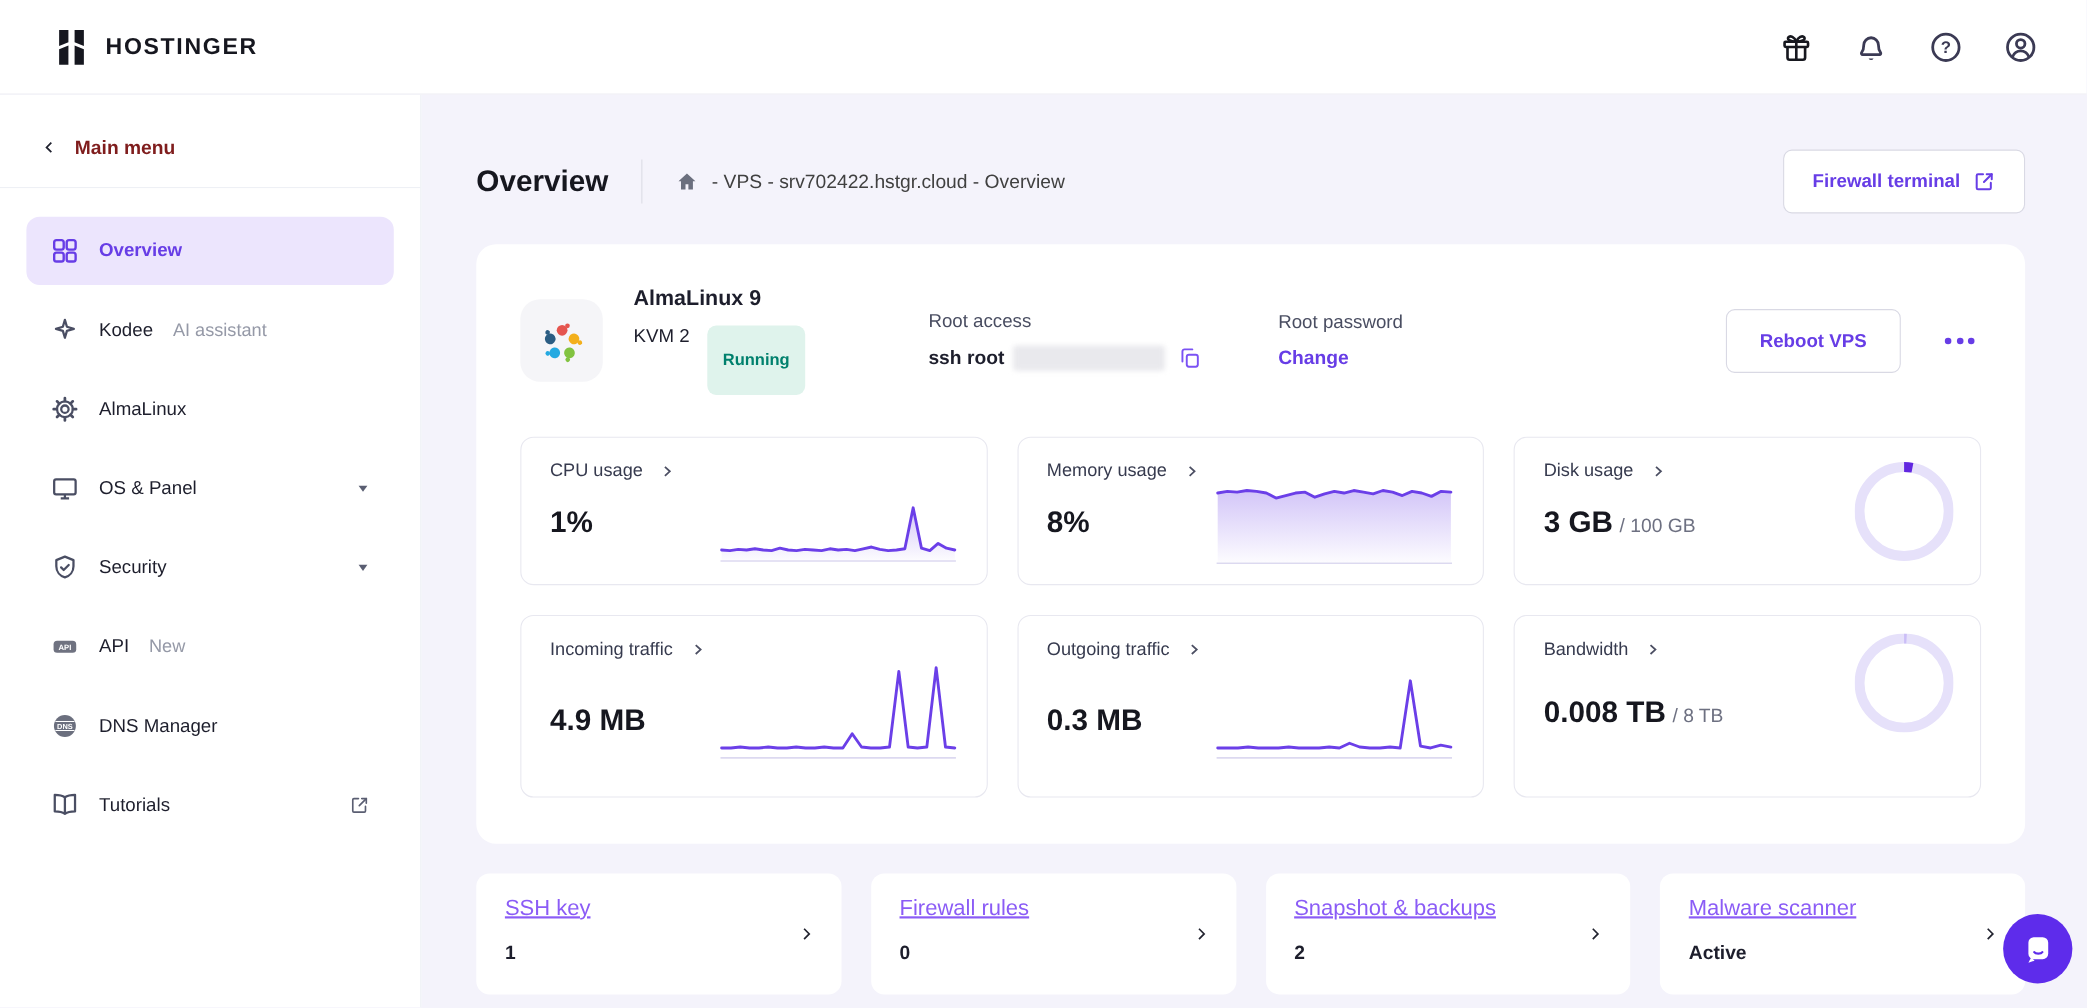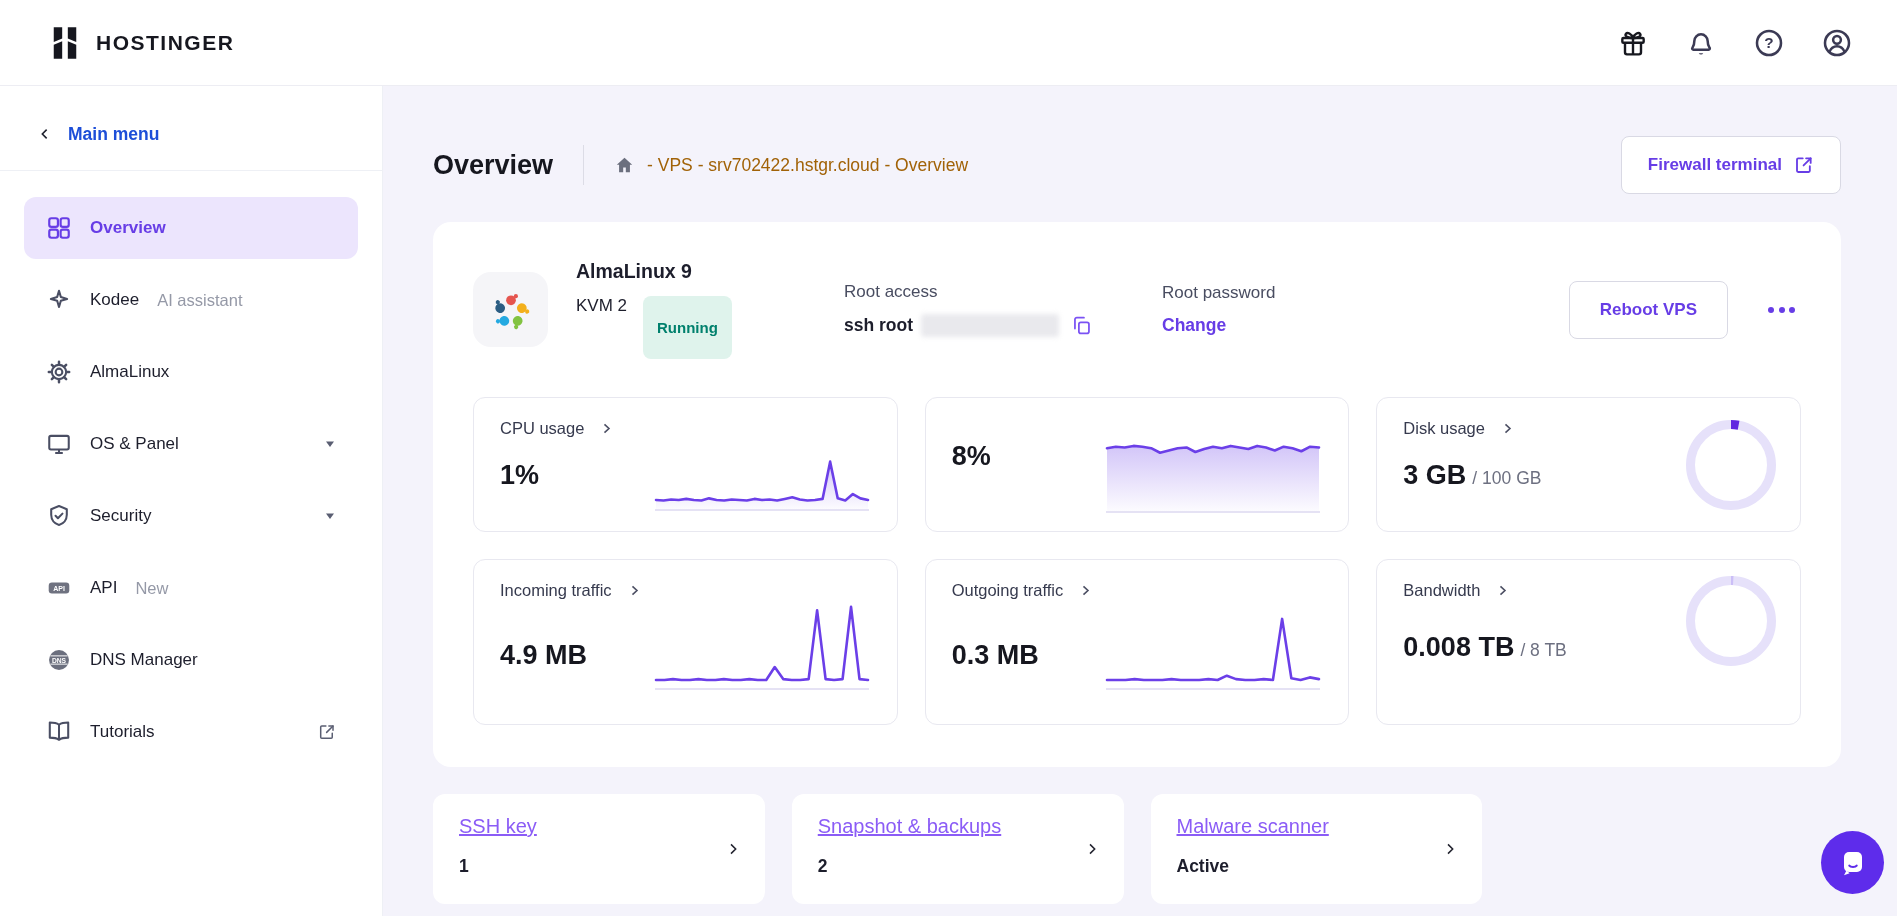--- a/index.html
+++ b/index.html
@@ -11,36 +11,36 @@
   .topbar { height:86px; background:#fff; border-bottom:1px solid #ededf3; display:flex; align-items:center; justify-content:space-between; padding:0 44px 0 47px; position:relative; z-index:5; }
   .brand { display:flex; align-items:center; gap:13px; }
   .brand-word { font-size:21px; font-weight:800; letter-spacing:1.5px; color:#16171f; }
   .top-icons { display:flex; align-items:center; gap:36px; }
   .top-icon { width:32px; height:32px; color:#3b3a54; cursor:pointer; }
   .top-icon.gift { color:#17181f; }
 
   
   .shell { display:flex; height:830px; }
   .sidebar { width:383px; background:#fff; border-right:1px solid #eef0f5; padding-top:22px; flex:none; }
-  .back-row { display:flex; align-items:center; gap:15px; padding:0 37px; height:52px; font-size:17.5px; font-weight:600; color:#1d4ed8; cursor:pointer; }
+  .back-row { display:flex; align-items:center; gap:15px; padding:0 37px; height:52px; font-size:17.5px; font-weight:600; color:#7f1d1d; cursor:pointer; }
   .side-divider { border-bottom:1px solid #eef0f5; margin-top:10px; }
   .nav { padding:26px 24px 0; }
   .nav-item { display:flex; align-items:center; gap:18px; height:62px; padding:0 22px; border-radius:12px; font-size:17px; color:#1d1e2c; margin-bottom:10px; cursor:pointer; }
   .nav-item .ic { width:26px; height:26px; color:#4a4e63; flex:none; }
   .nav-item.active { background:#ece5fd; color:#673de6; font-weight:600; }
   .nav-item.active .ic { color:#673de6; }
   .nav-suffix { color:#9599a7; font-size:16.5px; }
   .nav-right { margin-left:auto; color:#5a5e72; }
 
   
   .main { flex:1; padding:50px 56px 0 50px; position:relative; }
   .titlebar { display:flex; align-items:center; }
   .page-title { font-size:27px; font-weight:700; color:#16171f; }
   .vdiv { width:1px; height:40px; background:#dcdce6; margin:0 30px; }
-  .crumb { display:flex; align-items:center; gap:12px; color:#a16207; font-size:17.5px; }
+  .crumb { display:flex; align-items:center; gap:12px; color:#404040; font-size:17.5px; }
   .btn { display:inline-flex; align-items:center; gap:12px; height:58px; padding:0 26px; border-radius:8px; border:1px solid #d9d9e4; background:#fff; color:#673de6; font-weight:700; font-size:17px; cursor:pointer; }
 
   .card { margin-top:28px; background:#fff; border-radius:18px; padding:38px 40px 42px; }
 
   .server-row { display:flex; align-items:center; margin-bottom:38px; }
   .os-logo { width:75px; height:75px; border-radius:18px; background:#f5f5f8; display:flex; align-items:center; justify-content:center; flex:none; }
   .srv-info { margin-left:28px; width:268px; flex:none; }
   .os-name { font-size:19.5px; font-weight:700; }
   .plan-row { display:flex; gap:16px; margin-top:13px; }
   .plan { font-size:17px; }
@@ -344,20 +344,28 @@
                 <linearGradient id="g0" x1="0" y1="0" x2="0" y2="1">
                   <stop offset="0" stop-color="#6b3fe8" stop-opacity="0.3"></stop>
                   <stop offset="1" stop-color="#6b3fe8" stop-opacity="0.02"></stop>
                 </linearGradient>
               </defs>
               <path d="M3,52.98 L10.571428571428571,53.52 L18.142857142857142,52.44 L25.71428571428571,52.98 L33.285714285714285,51.9 L40.85714285714286,52.98 L48.42857142857142,53.52 L56,51.36 L63.57142857142857,52.98 L71.14285714285715,53.52 L78.71428571428572,52.44 L86.28571428571428,52.98 L93.85714285714285,53.52 L101.42857142857143,51.9 L109,52.98 L116.57142857142857,52.44 L124.14285714285714,53.52 L131.7142857142857,51.9 L139.2857142857143,50.28 L146.85714285714286,52.44 L154.42857142857144,53.52 L162,52.98 L169.57142857142856,51.9 L177.14285714285714,14.64 L184.7142857142857,51.36 L192.2857142857143,53.52 L199.85714285714286,47.04 L207.42857142857144,51.36 L215,52.98 L215,62 L3,62 Z" fill="url(#g0)"></path>
               <polyline points="3,52.98 10.571428571428571,53.52 18.142857142857142,52.44 25.71428571428571,52.98 33.285714285714285,51.9 40.85714285714286,52.98 48.42857142857142,53.52 56,51.36 63.57142857142857,52.98 71.14285714285715,53.52 78.71428571428572,52.44 86.28571428571428,52.98 93.85714285714285,53.52 101.42857142857143,51.9 109,52.98 116.57142857142857,52.44 124.14285714285714,53.52 131.7142857142857,51.9 139.2857142857143,50.28 146.85714285714286,52.44 154.42857142857144,53.52 162,52.98 169.57142857142856,51.9 177.14285714285714,14.64 184.7142857142857,51.36 192.2857142857143,53.52 199.85714285714286,47.04 207.42857142857144,51.36 215,52.98" fill="none" stroke="#6b3fe8" stroke-width="2.6" stroke-linejoin="round" stroke-linecap="round"></polyline>
             </svg>
         </div>
         <div class="tile">
+          <div class="tile-head">
+            <span class="tile-label">Memory usage</span>
+            <span class="tile-chev">
+                <svg width="13" height="13" viewBox="0 0 16 16" fill="none" stroke="currentColor" stroke-width="2">
+                  <polyline points="5.5 3 11 8 5.5 13"></polyline>
+                </svg>
+              </span>
+          </div>
           <div class="tile-value">8%</div>
           <svg class="spark mem" width="218" height="86">
               <line x1="2" y1="85" x2="216" y2="85" stroke="#dcd9f0" stroke-width="1.5"></line>
               <defs>
                 <linearGradient id="g1" x1="0" y1="0" x2="0" y2="1">
                   <stop offset="0" stop-color="#6b3fe8" stop-opacity="0.3"></stop>
                   <stop offset="1" stop-color="#6b3fe8" stop-opacity="0.02"></stop>
                 </linearGradient>
               </defs>
               <path d="M3,21.199999999999996 L11.833333333333332,19.680000000000007 L20.666666666666664,20.439999999999998 L29.5,18.92 L38.33333333333333,19.680000000000007 L47.16666666666667,21.199999999999996 L56,25.759999999999998 L64.83333333333334,23.479999999999997 L73.66666666666666,21.199999999999996 L82.5,20.439999999999998 L91.33333333333334,25 L100.16666666666666,21.959999999999994 L109,19.680000000000007 L117.83333333333333,21.199999999999996 L126.66666666666667,18.92 L135.5,20.439999999999998 L144.33333333333331,21.959999999999994 L153.16666666666669,18.92 L162,20.439999999999998 L170.83333333333331,23.479999999999997 L179.66666666666669,19.680000000000007 L188.5,21.199999999999996 L197.33333333333331,24.240000000000002 L206.16666666666669,19.680000000000007 L215,20.439999999999998 L215,84 L3,84 Z" fill="url(#g1)"></path>
@@ -436,20 +444,29 @@
       <div class="qcard">
         <div class="qlabel">SSH key</div>
         <div class="qvalue">1</div>
         <span class="qchev">
             <svg width="16" height="16" viewBox="0 0 24 24" fill="none" stroke="currentColor" stroke-width="2.3">
               <polyline points="9 5 16 12 9 19"></polyline>
             </svg>
           </span>
       </div>
       <div class="qcard">
+        <div class="qlabel">Firewall rules</div>
+        <div class="qvalue">0</div>
+        <span class="qchev">
+            <svg width="16" height="16" viewBox="0 0 24 24" fill="none" stroke="currentColor" stroke-width="2.3">
+              <polyline points="9 5 16 12 9 19"></polyline>
+            </svg>
+          </span>
+      </div>
+      <div class="qcard">
         <div class="qlabel">Snapshot &amp; backups</div>
         <div class="qvalue">2</div>
         <span class="qchev">
             <svg width="16" height="16" viewBox="0 0 24 24" fill="none" stroke="currentColor" stroke-width="2.3">
               <polyline points="9 5 16 12 9 19"></polyline>
             </svg>
           </span>
       </div>
       <div class="qcard">
         <div class="qlabel">Malware scanner</div>

